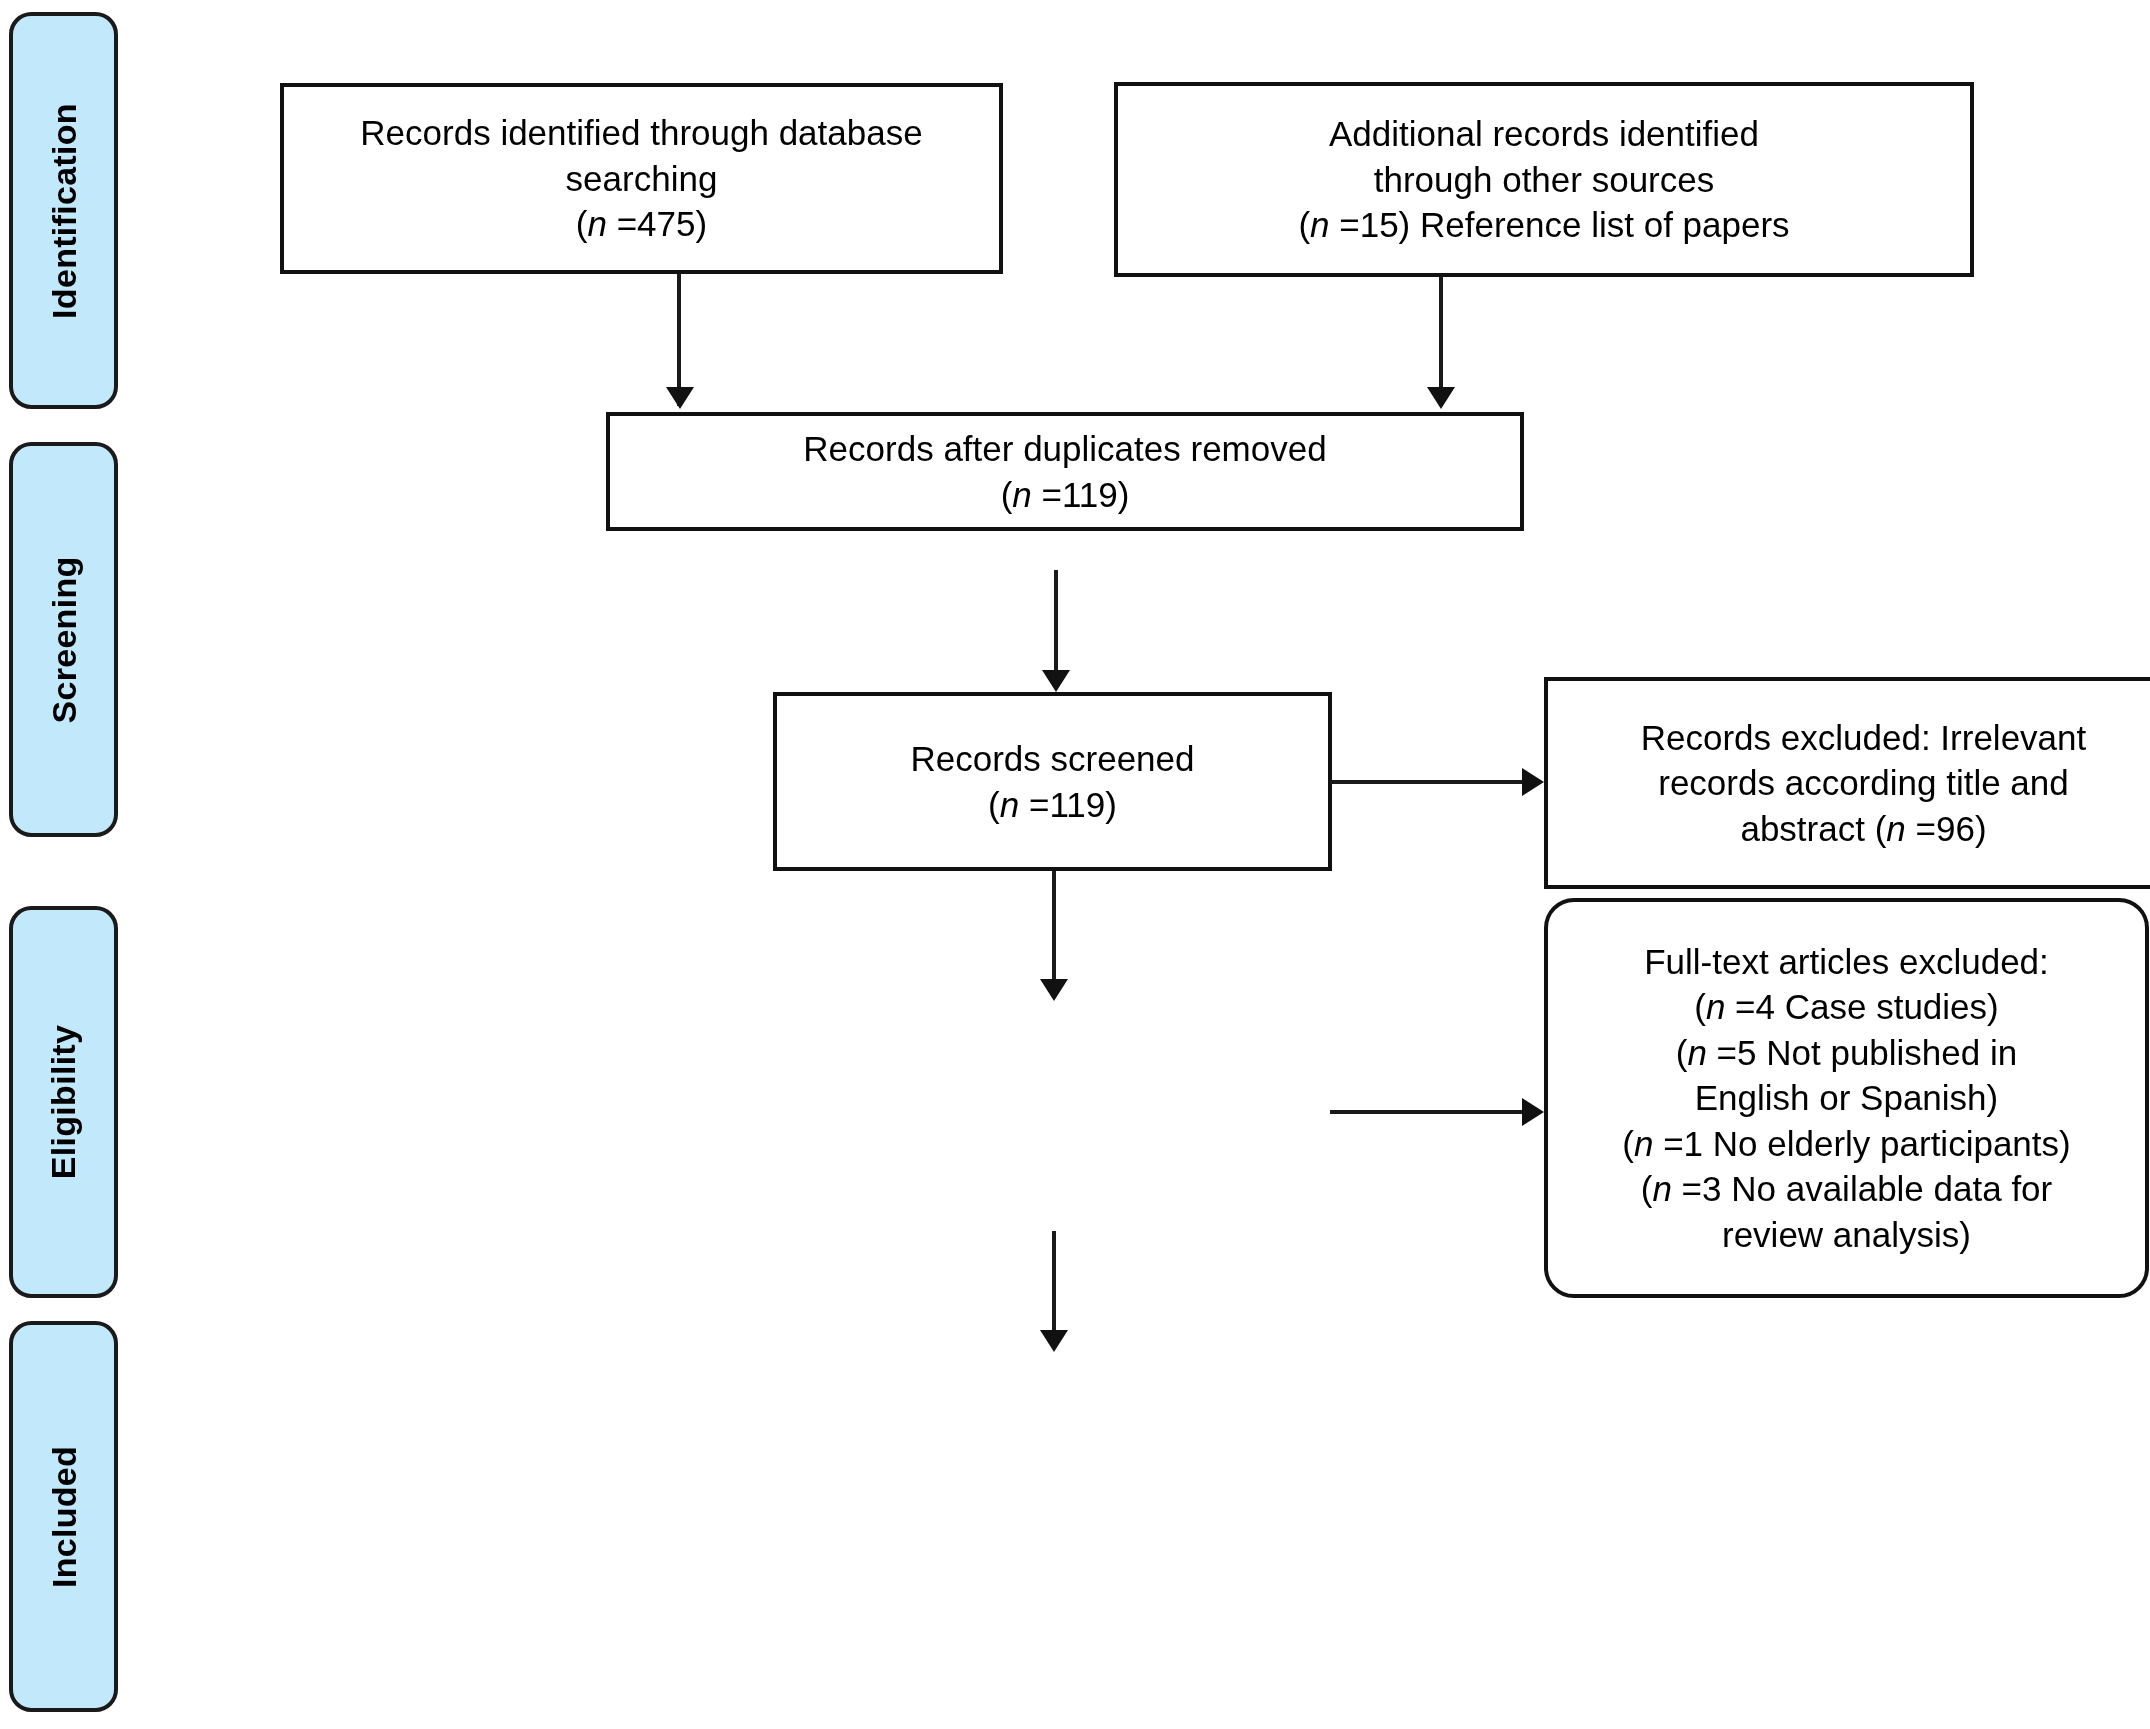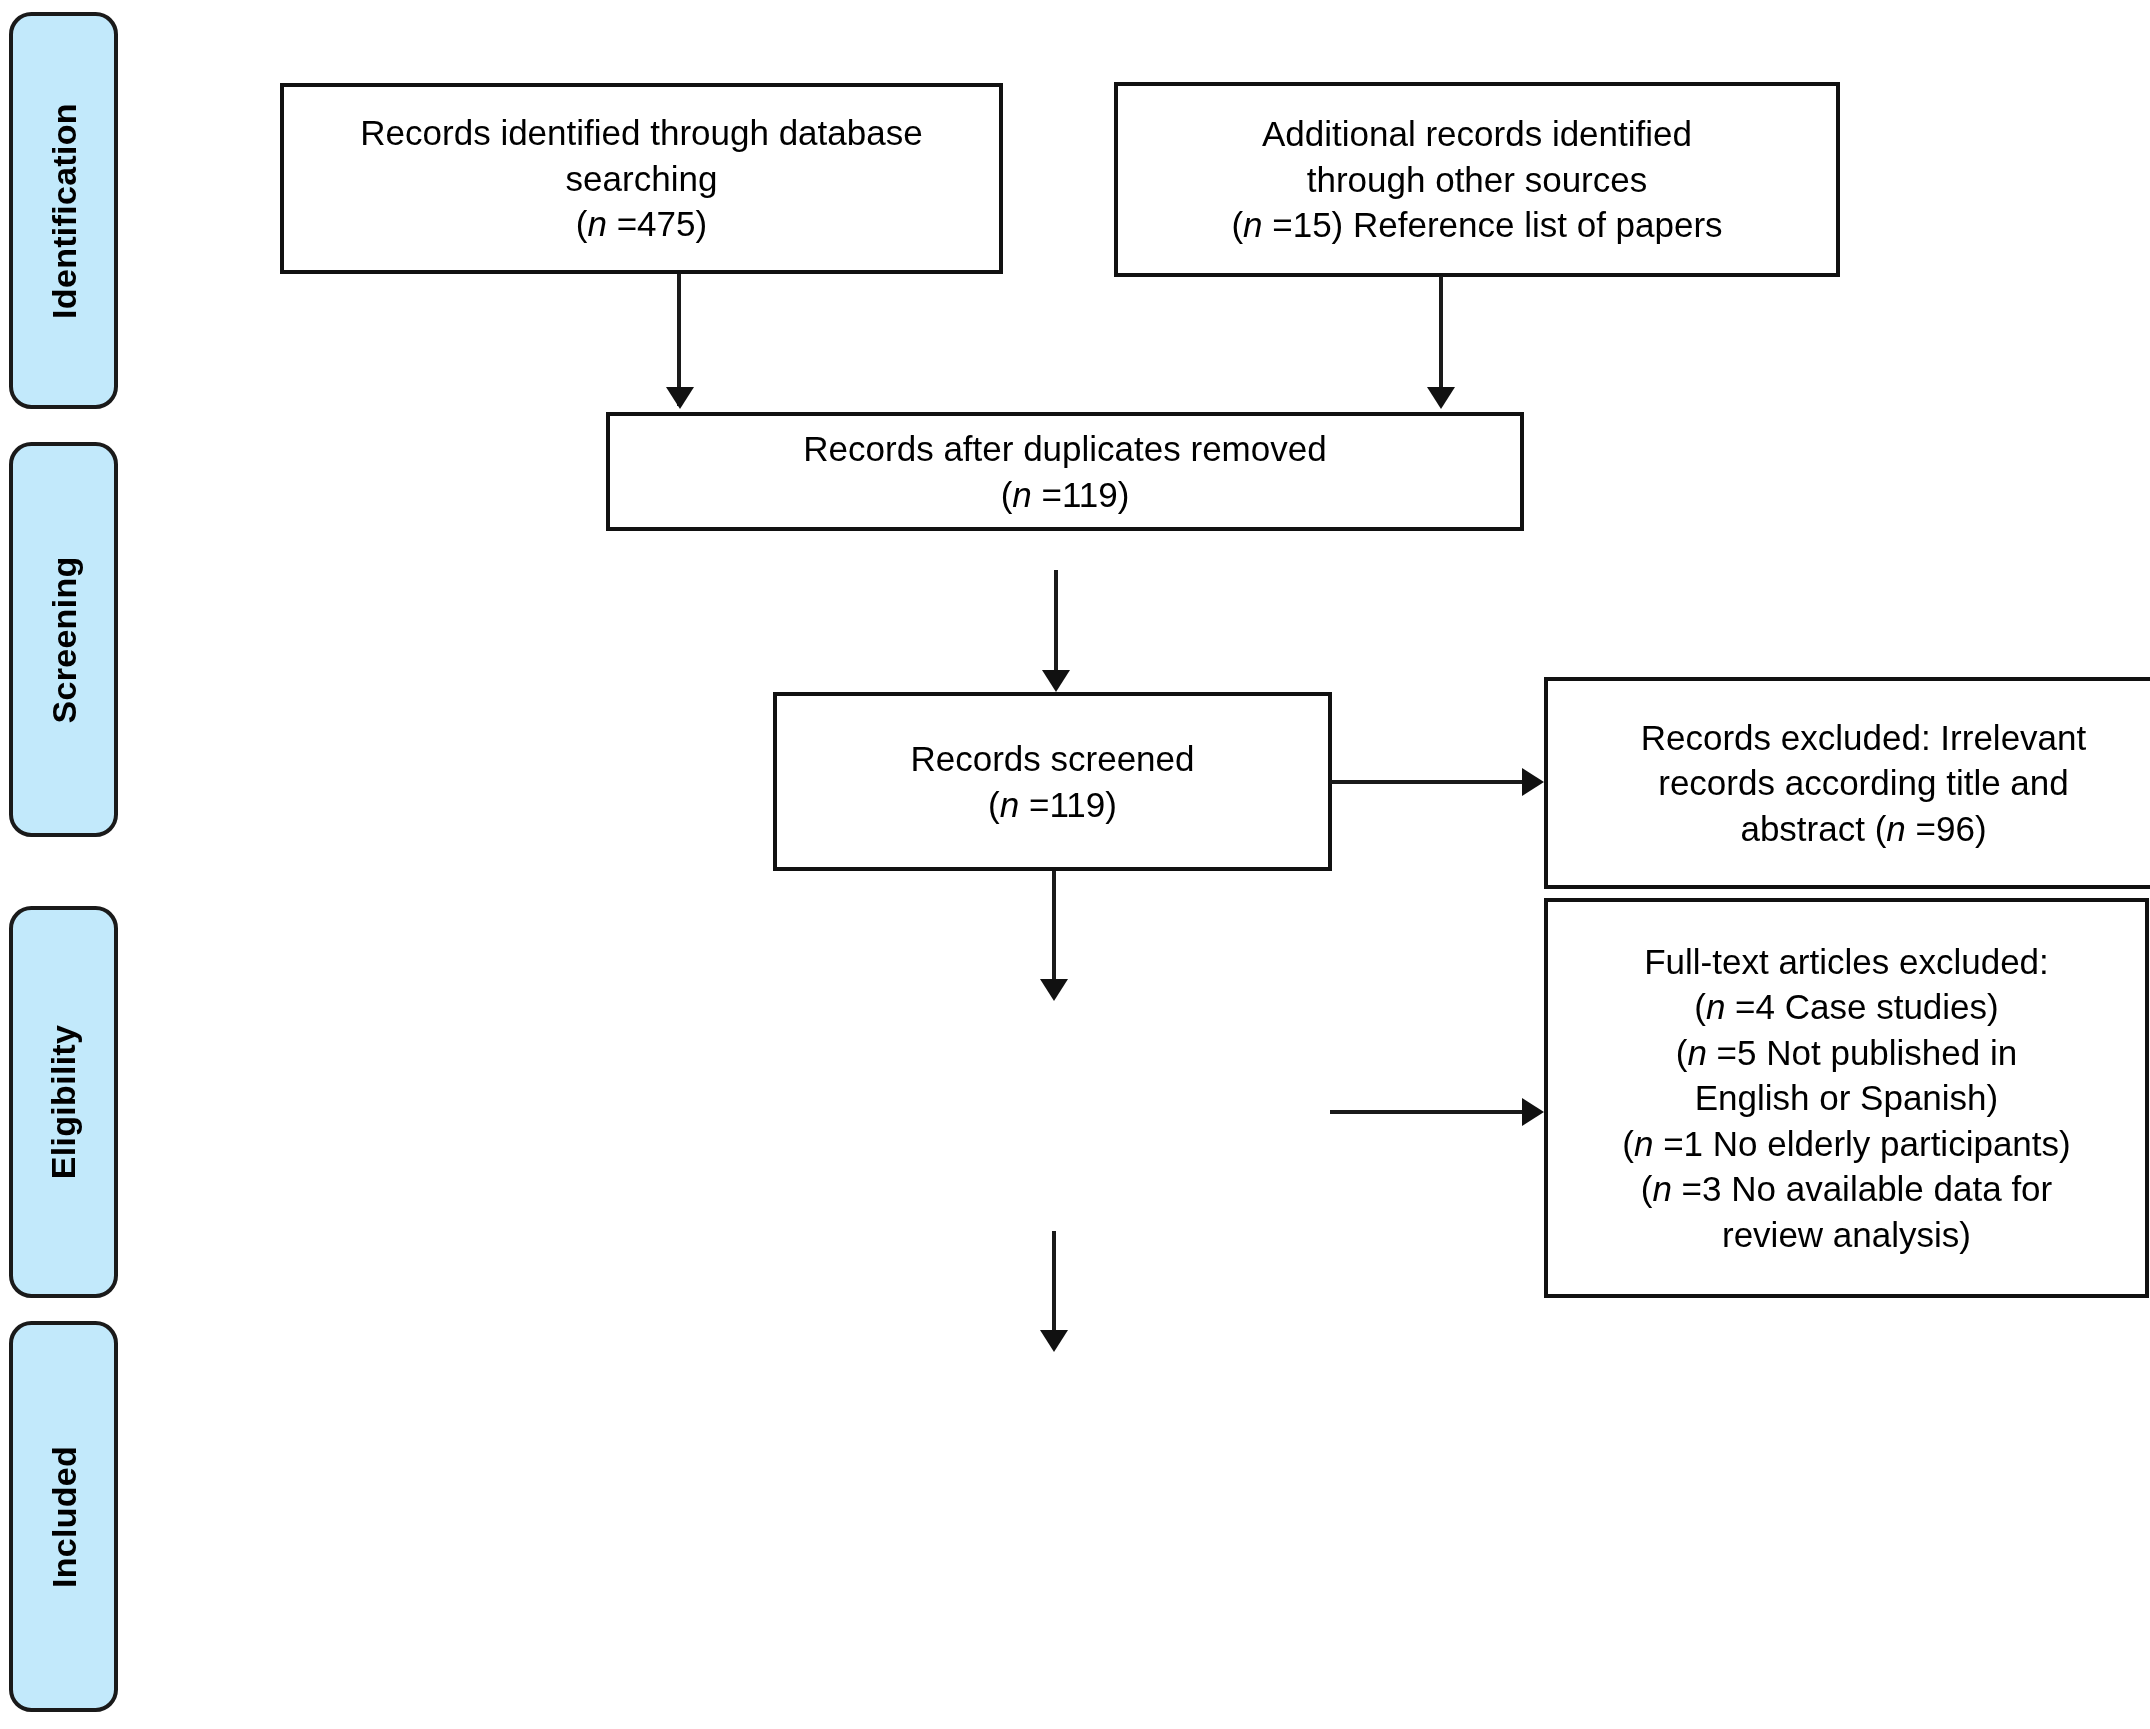--- a/index.html
+++ b/index.html
@@ -92,21 +92,21 @@
   </div>
 
   <div class="flow-box" style="left:280px;top:83px;width:723px;height:191px;">
     <div class="box-text">
       <span>Records identified through database</span><br>
       <span>searching</span><br>
       (<span class="ital">n</span> =475)
     </div>
   </div>
 
-  <div class="flow-box" style="left:1114px;top:82px;width:726px;height:195px;">
+  <div class="flow-box" style="left:1114px;top:82px;width:860px;height:195px;">
     <div class="box-text">
       <span>Additional records identified</span><br>
       <span>through other sources</span><br>
       (<span class="ital">n</span> =15) Reference list of papers
     </div>
   </div>
 
   <div class="v-line" style="left:677px;top:274px;width:4px;height:132px;"></div>
   <div class="arrow-down" style="left:666px;top:387px;"></div>
 
@@ -141,21 +141,21 @@
     </div>
   </div>
 
   <div class="v-line" style="left:1052px;top:871px;width:4px;height:125px;"></div>
   <div class="arrow-down" style="left:1040px;top:979px;"></div>
 
 
   <div class="h-line" style="left:1330px;top:1110px;width:197px;height:4px;"></div>
   <div class="arrow-right" style="left:1522px;top:1098px;"></div>
 
-  <div class="flow-box" style="left:1544px;top:898px;width:605px;height:400px;">
+  <div class="flow-box" style="left:1544px;top:898px;width:605px;height:400px;border-radius:30px;">
     <div class="box-text">
       <span>Full-text articles excluded:</span><br>
       (<span class="ital">n</span> =4 Case studies)<br>
       (<span class="ital">n</span> =5 Not published in<br>
       English or Spanish)<br>
       (<span class="ital">n</span> =1 No elderly participants)<br>
       (<span class="ital">n</span> =3 No available data for<br>
       review analysis)
     </div>
   </div>

